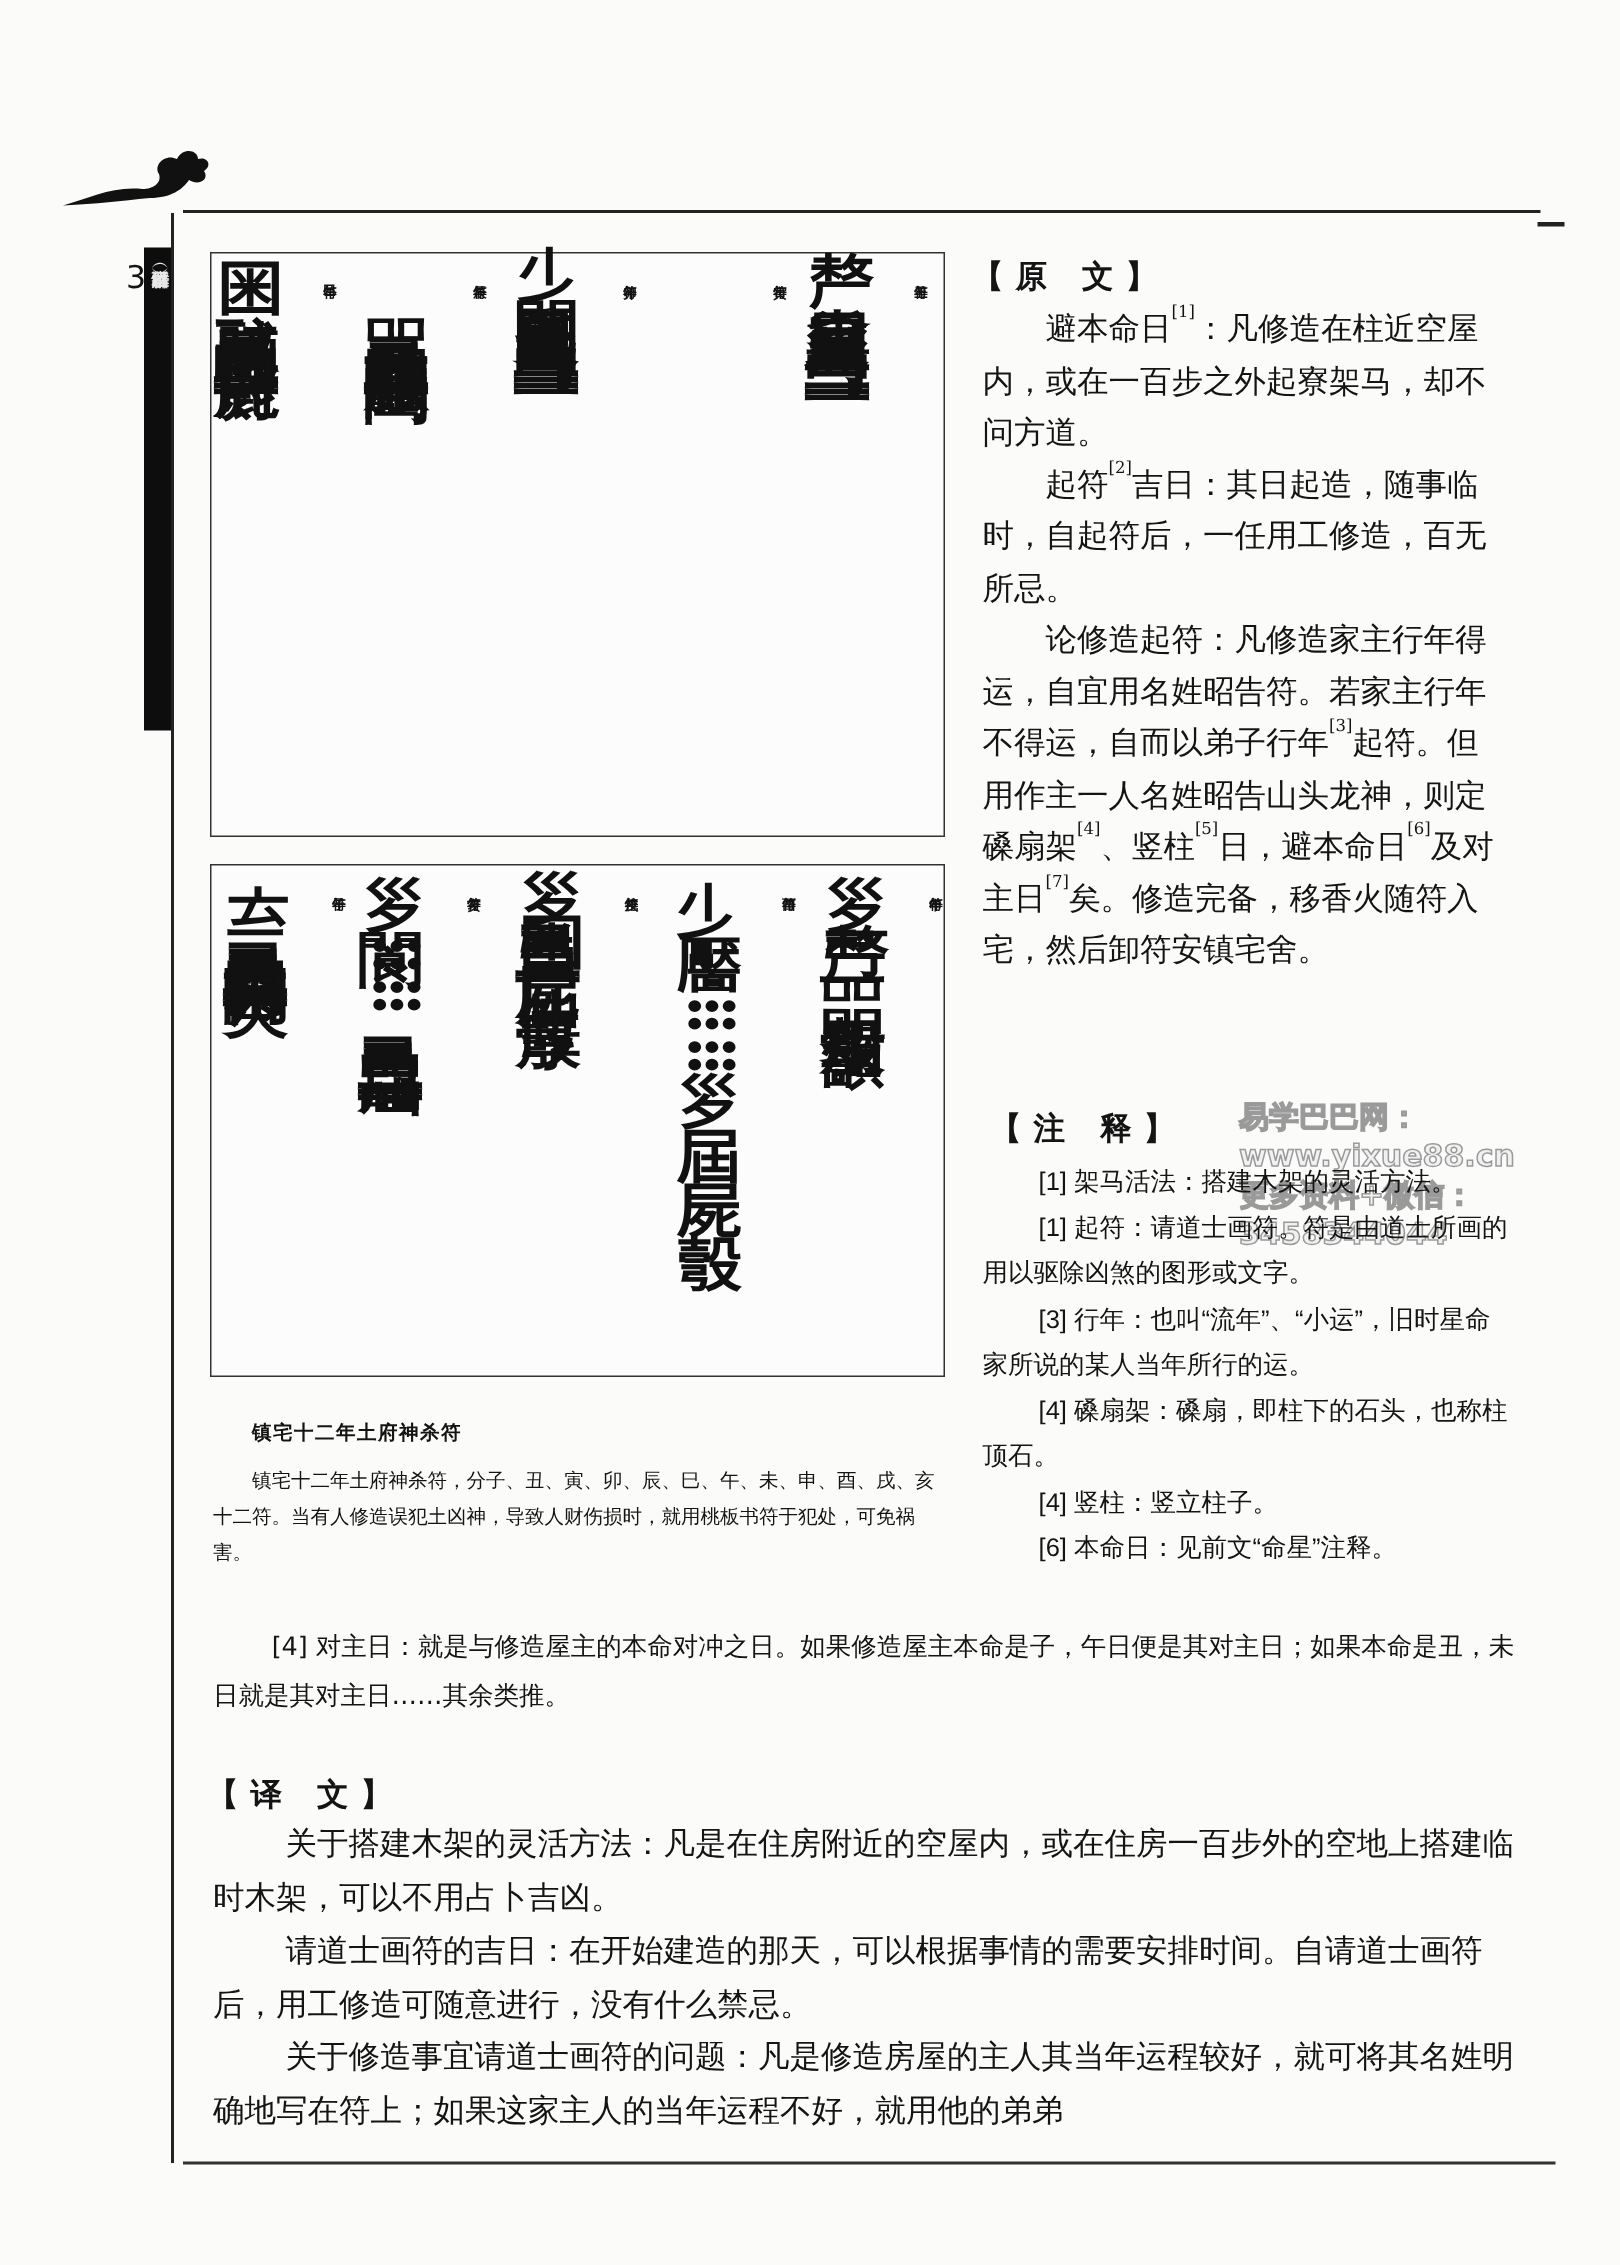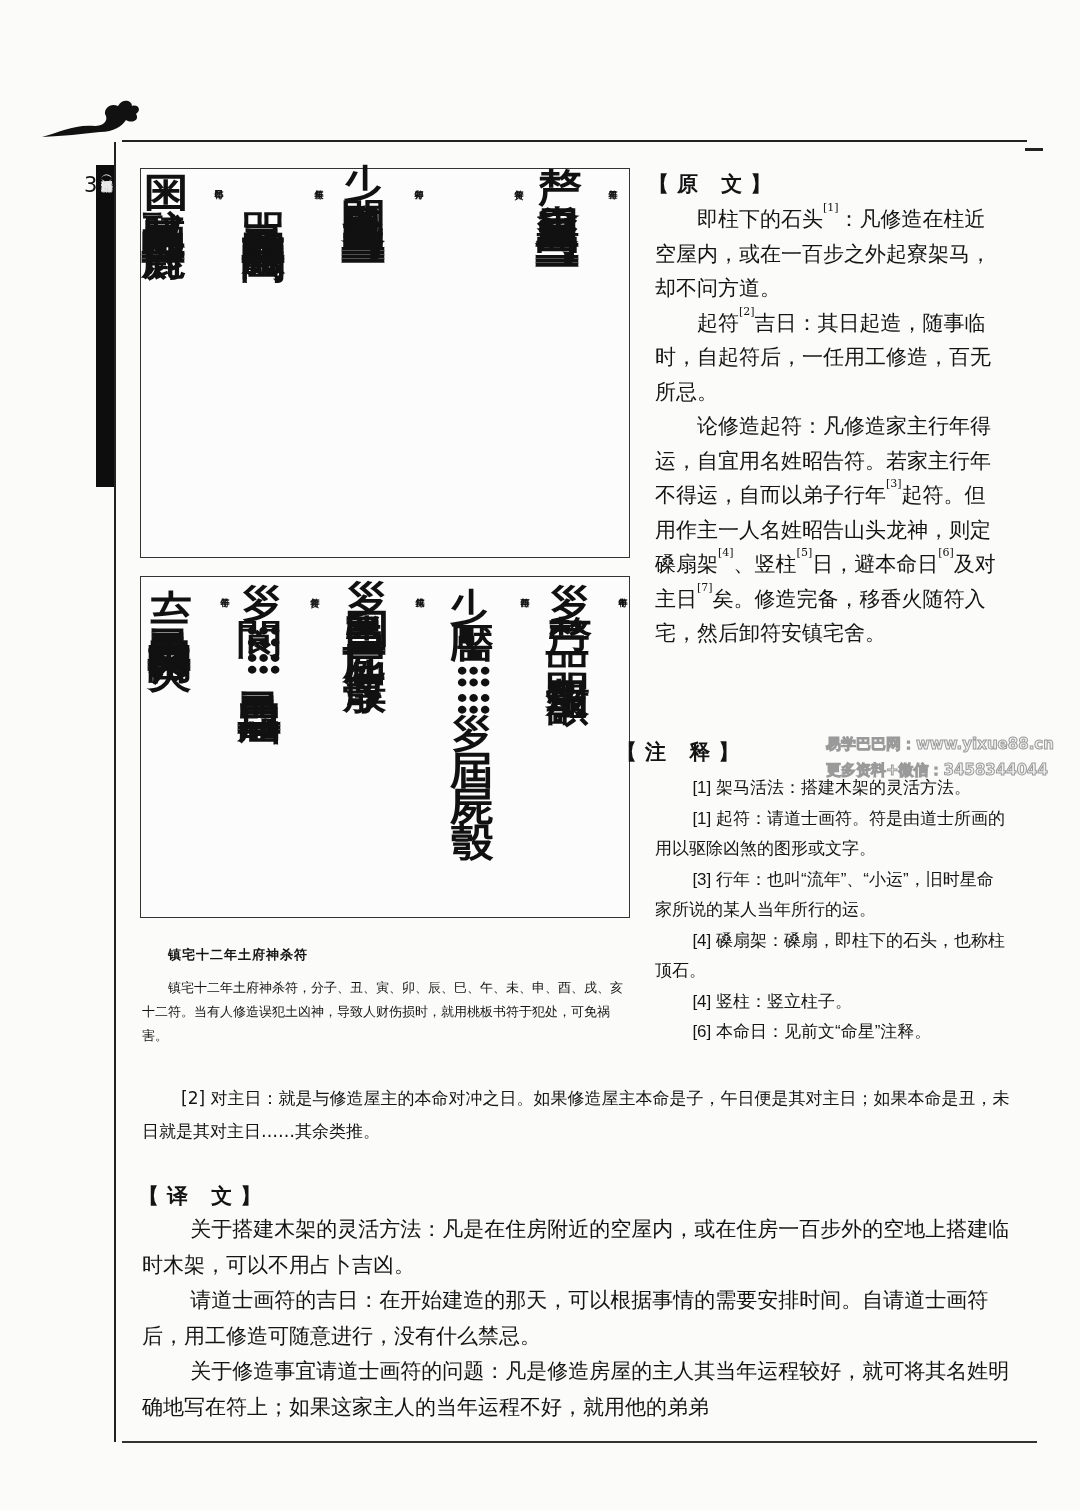--- a/index.html
+++ b/index.html
@@ -26,24 +26,24 @@
                    font-family:"DejaVu Sans",sans-serif; line-height:9px; }
   
   .caption-title { left:142px; top:946px; font-size:13px; font-weight:bold; font-family:"DejaVu Sans",sans-serif; letter-spacing:1px;margin-left:26px; }
   .caption-body { left:142px; top:976px; width:490px; font-size:13px; line-height:24px; font-family:"DejaVu Sans",sans-serif; text-indent:2em; }
   
   .sec-head { font-size:21px; font-weight:bold; letter-spacing:8px; font-family:"DejaVu Sans",sans-serif; }
   .orig-head { left:648px; top:170px; }
   .orig-body { left:655px; top:202px; width:350px; font-size:21px; line-height:34.5px; }
   .orig-body p { margin:0; text-indent:2em; }
   sup { font-size:11px; vertical-align:top; line-height:0; position:relative; top:6px; }
-  .notes-head { left:616px; top:738px; }
+  .notes-head { left:660px; top:738px; }
   .notes-body { left:655px; top:773px; width:350px; font-size:17px; line-height:30.5px; font-family:Liberation Sans, sans-serif; }
   .notes-body p { margin:0; text-indent:2.2em; }
-  .watermark { left:826px; top:731px; font-size:15px; line-height:26px; color:#bdbdbd; font-weight:bold;
+  .watermark { left:826px; top:731px; font-size:20px; line-height:26px; color:#bdbdbd; font-weight:bold;
                font-family:"DejaVu Sans",sans-serif; -webkit-text-stroke:1px #9a9a9a; color:#f1f1f1; }
   .note7 { left:142px; top:1082px; width:880px; font-size:17px; line-height:33px; font-family:"DejaVu Sans",sans-serif; text-indent:2.3em; }
   .trans-head { left:138px; top:1182px;text-align:center; }
   .trans-body { left:142px; top:1212px; width:870px; font-size:21px; line-height:35.5px; }
   .trans-body p { margin:0; text-indent:2.3em; }
   .bottom-rule { left:122px; top:1441px; width:915px; height:2px; background:#333; }
 </style>
 </head>
 <body>
 
@@ -100,39 +100,39 @@
     <div class="glyphs">弖𡿪㗊𠩺顲用彀</div>
     <div class="tag">申年符</div>
   </div>
 </div>
 
 <div class="abs caption-title">镇宅十二年土府神杀符</div>
 <div class="abs caption-body">镇宅十二年土府神杀符，分子、丑、寅、卯、辰、巳、午、未、申、酉、戌、亥十二符。当有人修造误犯土凶神，导致人财伤损时，就用桃板书符于犯处，可免祸害。</div>
 
 <div class="abs sec-head orig-head">【原 文】</div>
 <div class="abs orig-body">
-  <p><span>即柱下的石头</span><sup>[1]</sup><span>：凡修造在柱近空屋内，或在一百步之外起寮架马，却不问方道。</span></p>
+  <p><span>避本命日</span><sup>[1]</sup><span>：凡修造在柱近空屋内，或在一百步之外起寮架马，却不问方道。</span></p>
   <p><span>起符</span><sup>[2]</sup><span>吉日：其日起造，随事临时，自起符后，一任用工修造，百无所忌。</span></p>
   <p><span>论修造起符：凡修造家主行年得运，自宜用名姓昭告符。若家主行年不得运，自而以弟子行年</span><sup>[3]</sup><span>起符。但用作主一人名姓昭告山头龙神，则定磉扇架</span><sup>[4]</sup><span>、竖柱</span><sup>[5]</sup><span>日，避本命日</span><sup>[6]</sup><span>及对主日</span><sup>[7]</sup><span>矣。修造完备，移香火随符入宅，然后卸符安镇宅舍。</span></p>
 </div>
 
 <div class="abs sec-head notes-head">【注 释】</div>
 <div class="abs watermark">
   <div>易学巴巴网：www.yixue88.cn</div>
   <div>更多资料+微信：3458344044</div>
 </div>
 <div class="abs notes-body">
   <p>[1] 架马活法：搭建木架的灵活方法。</p>
   <p>[1] 起符：请道士画符。符是由道士所画的用以驱除凶煞的图形或文字。</p>
   <p>[3] 行年：也叫“流年”、“小运”，旧时星命家所说的某人当年所行的运。</p>
   <p>[4] 磉扇架：磉扇，即柱下的石头，也称柱顶石。</p>
   <p>[4] 竖柱：竖立柱子。</p>
   <p>[6] 本命日：见前文“命星”注释。</p>
 </div>
-<div class="abs note7">[2] 对主日：就是与修造屋主的本命对冲之日。如果修造屋主本命是子，午日便是其对主日；如果本命是丑，未日就是其对主日……其余类推。</div>
+<div class="abs note7">[4] 对主日：就是与修造屋主的本命对冲之日。如果修造屋主本命是子，午日便是其对主日；如果本命是丑，未日就是其对主日……其余类推。</div>
 
 <div class="abs sec-head trans-head">【译 文】</div>
 <div class="abs trans-body">
   <p>关于搭建木架的灵活方法：凡是在住房附近的空屋内，或在住房一百步外的空地上搭建临时木架，可以不用占卜吉凶。</p>
   <p>请道士画符的吉日：在开始建造的那天，可以根据事情的需要安排时间。自请道士画符后，用工修造可随意进行，没有什么禁忌。</p>
   <p>关于修造事宜请道士画符的问题：凡是修造房屋的主人其当年运程较好，就可将其名姓明确地写在符上；如果这家主人的当年运程不好，就用他的弟弟</p>
 </div>
 <div class="abs bottom-rule"></div>
 
 </body></html>

